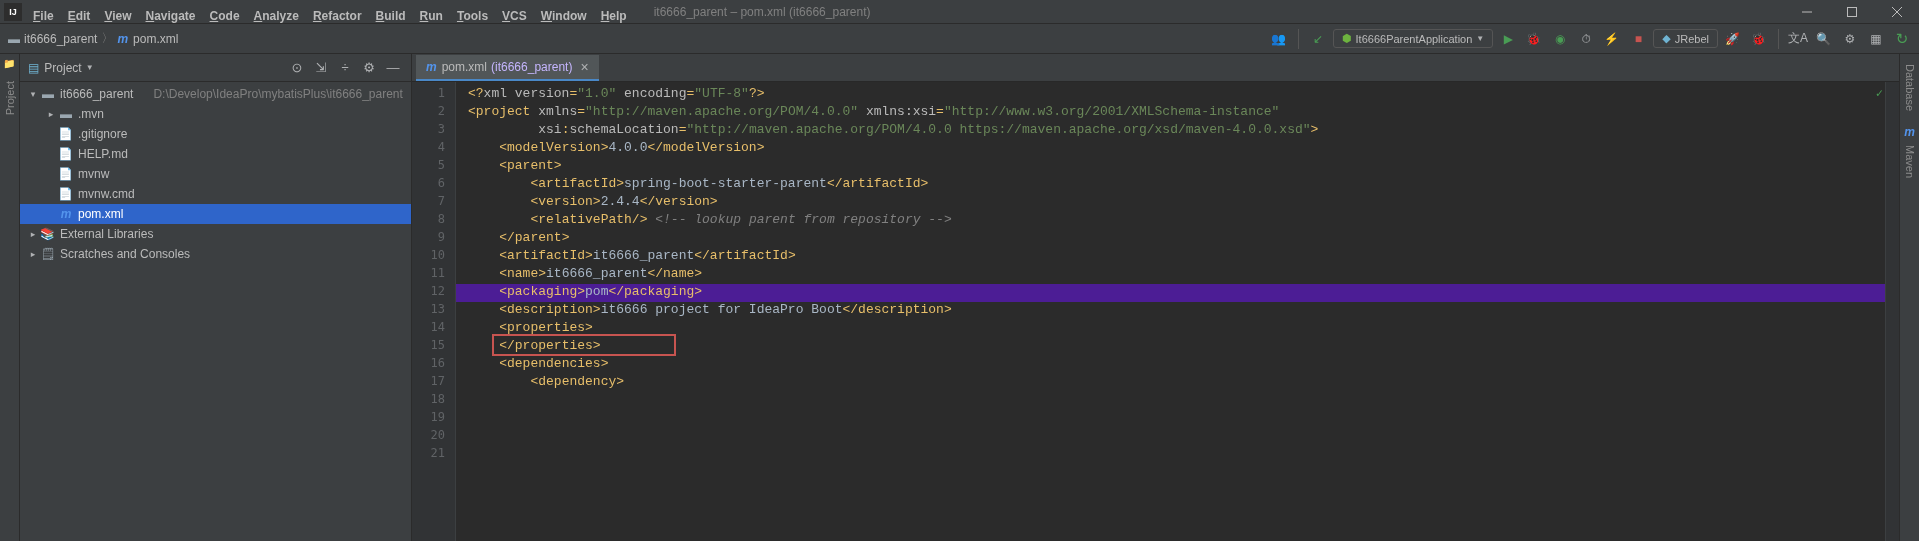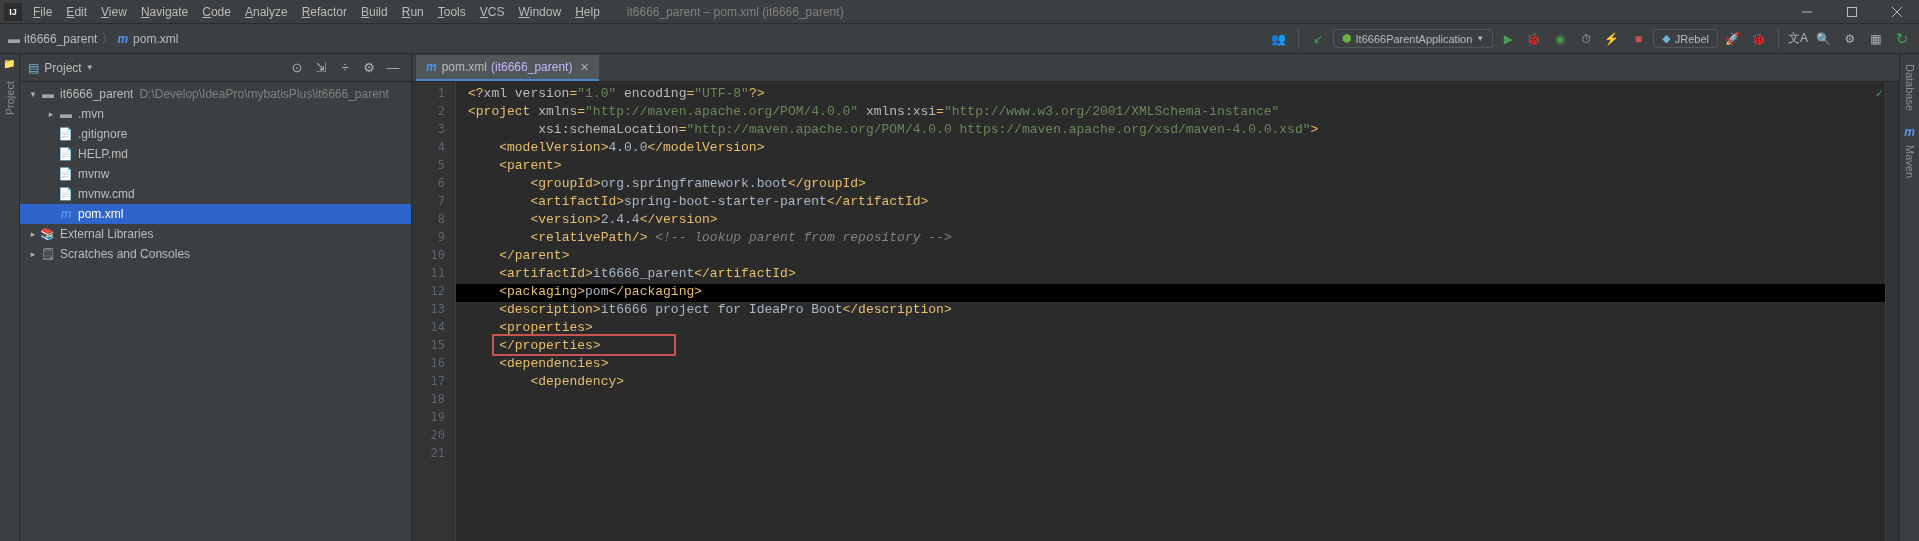--- a/index.html
+++ b/index.html
@@ -19,21 +19,21 @@
       align-items: center;
       border-bottom: 1px solid #2b2b2b;
     }
     .titlebar-logo {
       width: 18px; height: 18px;
       margin: 0 4px;
       background: #2d2d2d;
       display:flex;align-items:center;justify-content:center;
       font-size:9px;color:#fff;font-weight:bold;
     }
-    .menubar { display: flex; align-items: center; height: 100%; }
+    .menubar { display: flex; align-items: flex-end; height: 100%; font-weight: bold; }
     .menu-item { padding: 0 7px; cursor: pointer; font-size: 12px; color:#bbbbbb;}
     .titlebar-center { flex:1; text-align:left; padding-left: 20px; color:#808080; font-size:12px;}
     .window-controls { display:flex; }
     .window-btn { width: 45px; height:24px; display:flex; align-items:center; justify-content:center; color:#bbbbbb;}
     .window-btn svg{width:10px;height:10px;}
     .toolbar {
       height: 30px;
       background: #3c3f41;
       display: flex;
       align-items: center;
@@ -55,36 +55,36 @@
     .panel-header{height:28px;display:flex;align-items:center;padding:0 8px;border-bottom:1px solid #2b2b2b;}
     .panel-header .title{font-size:12px;color:#bbbbbb;}
     .panel-header-right{margin-left:auto;display:flex;gap:4px;}
     .panel-header-right div{width:20px;height:20px;display:flex;align-items:center;justify-content:center;color:#afb1b3;font-size:13px;}
     .tree{padding-top:2px;font-size:12px;}
     .tree-row{display:flex;align-items:center;height:20px;padding-left:6px;white-space:nowrap;}
     .tree-row.selected{background:#2f65ca;color:#fff;}
     .tree-arrow{width:14px;display:inline-flex;justify-content:center;color:#afb1b3;font-size:9px;}
     .tree-icon{width:16px;display:inline-flex;justify-content:center;margin-right:4px;}
     .tree-text{}
-    .tree-path{color:#808080;padding-left:6px;}
+    .tree-path{color:#808080;padding-left:20px;}
     .folder-icon{color:#9aa7b0;}
     .file-icon{color:#9aa7b0;}
     .m-file{color:#5394ec;font-weight:bold;font-style:italic;}
     .editor{flex:1;display:flex;flex-direction:column;background:#2b2b2b;}
     .tab-bar{height:28px;background:#3c3f41;display:flex;align-items:flex-end;border-bottom:1px solid #282828;}
     .tab{height:26px;display:flex;align-items:center;padding:0 10px;background:#515658;border-bottom:2px solid #4a88c7;font-size:12px;color:#bbbbbb;margin-left:4px;}
     .tab .m-icon{color:#5394ec;font-weight:bold;font-style:italic;margin-right:5px;}
     .tab .tab-sub{color:#c4b5fd;margin-left:4px;}
     .tab .close{margin-left:8px;color:#afb1b3;font-size:14px;}
     .editor-body{flex:1;display:flex;overflow:hidden;position:relative;}
     .gutter{width:44px;background:#313335;border-right:1px solid #3c3f41;padding-top:4px;}
     .line-num{height:18px;text-align:right;padding-right:10px;color:#606366;font-size:12px;font-family:"Consolas",monospace;}
     .code{flex:1;padding-top:4px;font-family:"Consolas","Courier New",monospace;font-size:13px;position:relative;}
     .code-line{height:18px;padding-left:12px;white-space:pre;color:#a9b7c6;}
-    .code-line.hl-line{background:#000000;}
+    .code-line.hl-line{background:#4c1d95;}
     .t-tag{color:#e8bf6a;}
     .t-attr{color:#bababa;}
     .t-str{color:#6a8759;}
     .t-comment{color:#808080;font-style:italic;}
     .t-text{color:#a9b7c6;}
     .highlight-box{position:absolute;border:2px solid #c75450;pointer-events:none;}
     .right-strip{width:14px;background:#313335;border-left:1px solid #3c3f41;}
     .rightbar{width:20px;background:#3c3f41;border-left:1px solid #2b2b2b;display:flex;flex-direction:column;align-items:center;padding-top:4px;}
     .rightbar-label{writing-mode:vertical-lr;font-size:11px;color:#8c8c8c;padding:6px 0;}
     .check-icon{position:absolute;top:4px;right:2px;color:#499c54;font-size:12px;}
@@ -272,26 +272,26 @@
           <div class="line-num">20</div>
           <div class="line-num">21</div>
         </div>
       <div class="code" id="code">
         <div class="check-icon">✓</div>
       <div class="code-line"><span class="t-tag">&lt;?</span><span class="t-attr">xml version</span><span class="t-tag">=</span><span class="t-str">"1.0"</span><span class="t-attr"> encoding</span><span class="t-tag">=</span><span class="t-str">"UTF-8"</span><span class="t-tag">?&gt;</span></div>
           <div class="code-line"><span class="t-tag">&lt;project </span><span class="t-attr">xmlns</span><span class="t-tag">=</span><span class="t-str">"http://maven.apache.org/POM/4.0.0"</span><span class="t-attr"> xmlns:</span><span class="t-attr">xsi</span><span class="t-tag">=</span><span class="t-str">"http://www.w3.org/2001/XMLSchema-instance"</span></div>
           <div class="code-line">         <span class="t-attr">xsi</span><span class="t-tag">:</span><span class="t-attr">schemaLocation</span><span class="t-tag">=</span><span class="t-str">"http://maven.apache.org/POM/4.0.0 https://maven.apache.org/xsd/maven-4.0.0.xsd"</span><span class="t-tag">&gt;</span></div>
           <div class="code-line">    <span class="t-tag">&lt;modelVersion&gt;</span><span class="t-text">4.0.0</span><span class="t-tag">&lt;/modelVersion&gt;</span></div>
           <div class="code-line">    <span class="t-tag">&lt;parent&gt;</span></div>
-          <div class="code-line">        <span class="t-tag">&lt;groupId&gt;</span><span class="t-text">org.springframework.boot</span><span class="t-tag">&lt;/groupId&gt;</span></div>
           <div class="code-line">        <span class="t-tag">&lt;artifactId&gt;</span><span class="t-text">spring-boot-starter-parent</span><span class="t-tag">&lt;/artifactId&gt;</span></div>
           <div class="code-line">        <span class="t-tag">&lt;version&gt;</span><span class="t-text">2.4.4</span><span class="t-tag">&lt;/version&gt;</span></div>
           <div class="code-line">        <span class="t-tag">&lt;relativePath/&gt;</span><span class="t-text"> </span><span class="t-comment">&lt;!-- lookup parent from repository --&gt;</span></div>
           <div class="code-line">    <span class="t-tag">&lt;/parent&gt;</span></div>
           <div class="code-line">    <span class="t-tag">&lt;artifactId&gt;</span><span class="t-text">it6666_parent</span><span class="t-tag">&lt;/artifactId&gt;</span></div>
+          <div class="code-line">    <span class="t-tag">&lt;name&gt;</span><span class="t-text">it6666_parent</span><span class="t-tag">&lt;/name&gt;</span></div>
           <div class="code-line hl-line">    <span class="t-tag">&lt;packaging&gt;</span><span class="t-text">pom</span><span class="t-tag">&lt;/packaging&gt;</span></div>
           <div class="highlight-box" style="top: 252px; left: 36px; width: 184px; height: 22px;"></div>
           <div class="code-line">    <span class="t-tag">&lt;description&gt;</span><span class="t-text">it6666 project for IdeaPro Boot</span><span class="t-tag">&lt;/description&gt;</span></div>
           <div class="code-line">    <span class="t-tag">&lt;properties&gt;</span></div>
           <div class="code-line">    <span class="t-tag">&lt;/properties&gt;</span></div>
           <div class="code-line">    <span class="t-tag">&lt;dependencies&gt;</span></div>
           <div class="code-line">        <span class="t-tag">&lt;dependency&gt;</span></div>
         </div>
       <div class="right-strip"></div>
     </div>

